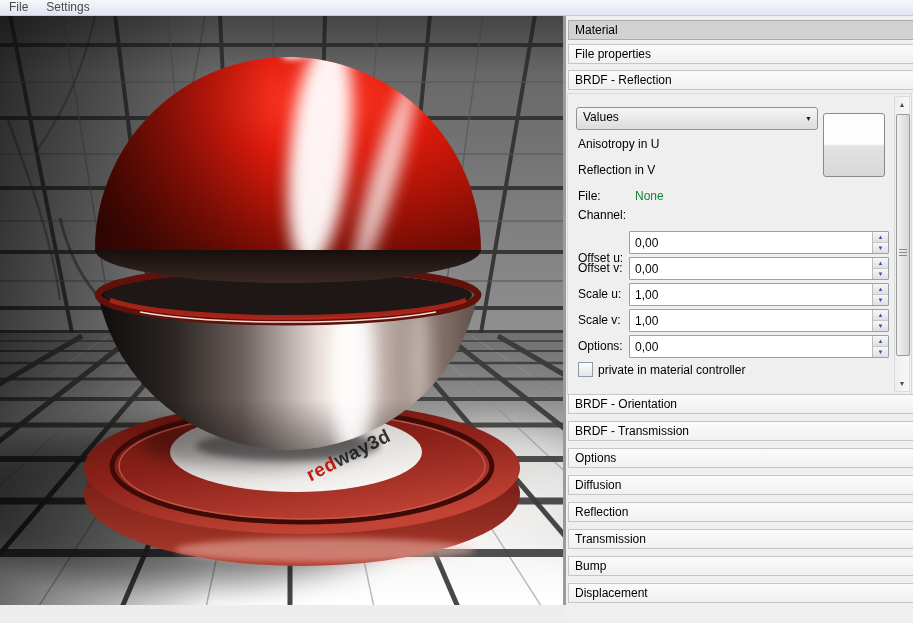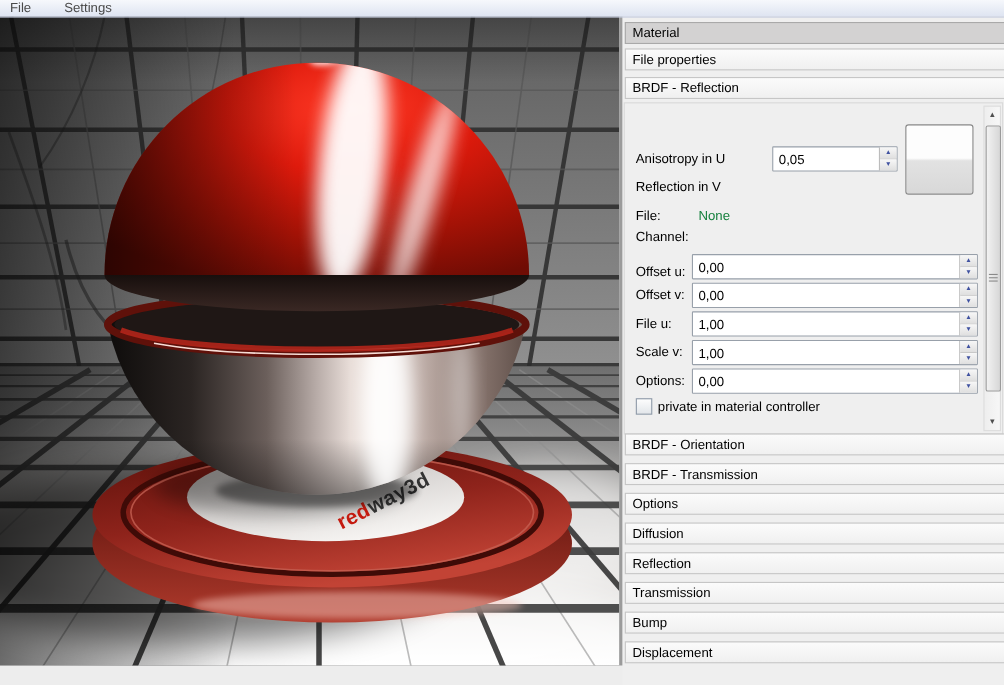--- a/index.html
+++ b/index.html
@@ -8,21 +8,21 @@
     background:#ededed;
     font-family:"Liberation Sans", sans-serif;
     font-size:12px;color:#000;
     -webkit-font-smoothing:antialiased;
   }
   
   .menubar{
     position:absolute;left:0;top:0;width:913px;height:15px;
     background:linear-gradient(#f6f8fc,#dee4f1);
     border-bottom:1px solid #c3cbdd;
-    display:flex;align-items:center;gap:12px;
+    display:flex;align-items:center;gap:0;
     z-index:30;
   }
   .menu-item{padding:0 9px;color:#4a4a4a;font-size:12px;line-height:15px;cursor:default;}
   
   .viewport{position:absolute;left:0;top:15px;width:563px;height:590px;background:#6e6e6e;}
   .viewport svg{display:block;}
   
   .splitter{position:absolute;left:563px;top:15px;width:3px;height:590px;background:#9b9b9b;cursor:col-resize;}
   
   .panel{position:absolute;left:566px;top:15px;width:408px;height:608px;background:#efefef;}
@@ -309,56 +309,49 @@
 <div class="splitter"></div>
 
 <div class="panel">
 
   <div class="hdr active" style="top:5px">Material</div>
   <div class="hdr" style="top:29px">File properties</div>
   <div class="hdr" style="top:55px">BRDF - Reflection</div>
 
   <div class="content-frame">
 
+    <div class="combo" style="left:8px;top:13px;width:234px">
+      <span>Values</span>
+      <span class="combo-arrow">▼</span>
+    </div>
 
     <div class="swatch" style="left:255px;top:19px"></div>
 
     <div class="sbar" style="left:326px;top:2px;height:296px">
       <div class="sbtn up">
           <span>▲</span>
         </div>
       <div class="sthumb">
           <span class="sgrip"></span>
         </div>
       <div class="sbtn dn">
           <span>▼</span>
         </div>
     </div>
 
     <span class="flabel" style="top:43px">Anisotropy in U</span>
-    <div class="spin" style="left:134px;top:39px;width:112px">
-      <input class="spin-in" value="0,05" style="">
-      <div class="spin-btns">
-          <div class="spin-b up">
-            <span>▲</span>
-          </div>
-          <div class="spin-b">
-            <span>▼</span>
-          </div>
-        </div>
-    </div>
 
     <span class="flabel" style="top:69px">Reflection in V</span>
 
     <span class="flabel" style="top:95px">File:</span>
     <span class="fvalue" style="left:67px;top:95px">None</span>
 
     <span class="flabel" style="top:114px">Channel:</span>
 
-    <span class="flabel" style="top:146px">Offset u:</span>
+    <span class="flabel" style="top:157px">Offset u:</span>
     <div class="spin" style="left:61px;top:137px;width:258px">
       <input class="spin-in" value="0,00" style="">
       <div class="spin-btns">
           <div class="spin-b up">
             <span>▲</span>
           </div>
           <div class="spin-b">
             <span>▼</span>
           </div>
         </div>
@@ -370,21 +363,21 @@
       <div class="spin-btns">
           <div class="spin-b up">
             <span>▲</span>
           </div>
           <div class="spin-b">
             <span>▼</span>
           </div>
         </div>
     </div>
 
-    <span class="flabel" style="top:193px">File u:</span>
+    <span class="flabel" style="top:193px">Scale u:</span>
     <div class="spin" style="left:61px;top:189px;width:258px">
       <input class="spin-in" value="1,00" style="">
       <div class="spin-btns">
           <div class="spin-b up">
             <span>▲</span>
           </div>
           <div class="spin-b">
             <span>▼</span>
           </div>
         </div>

